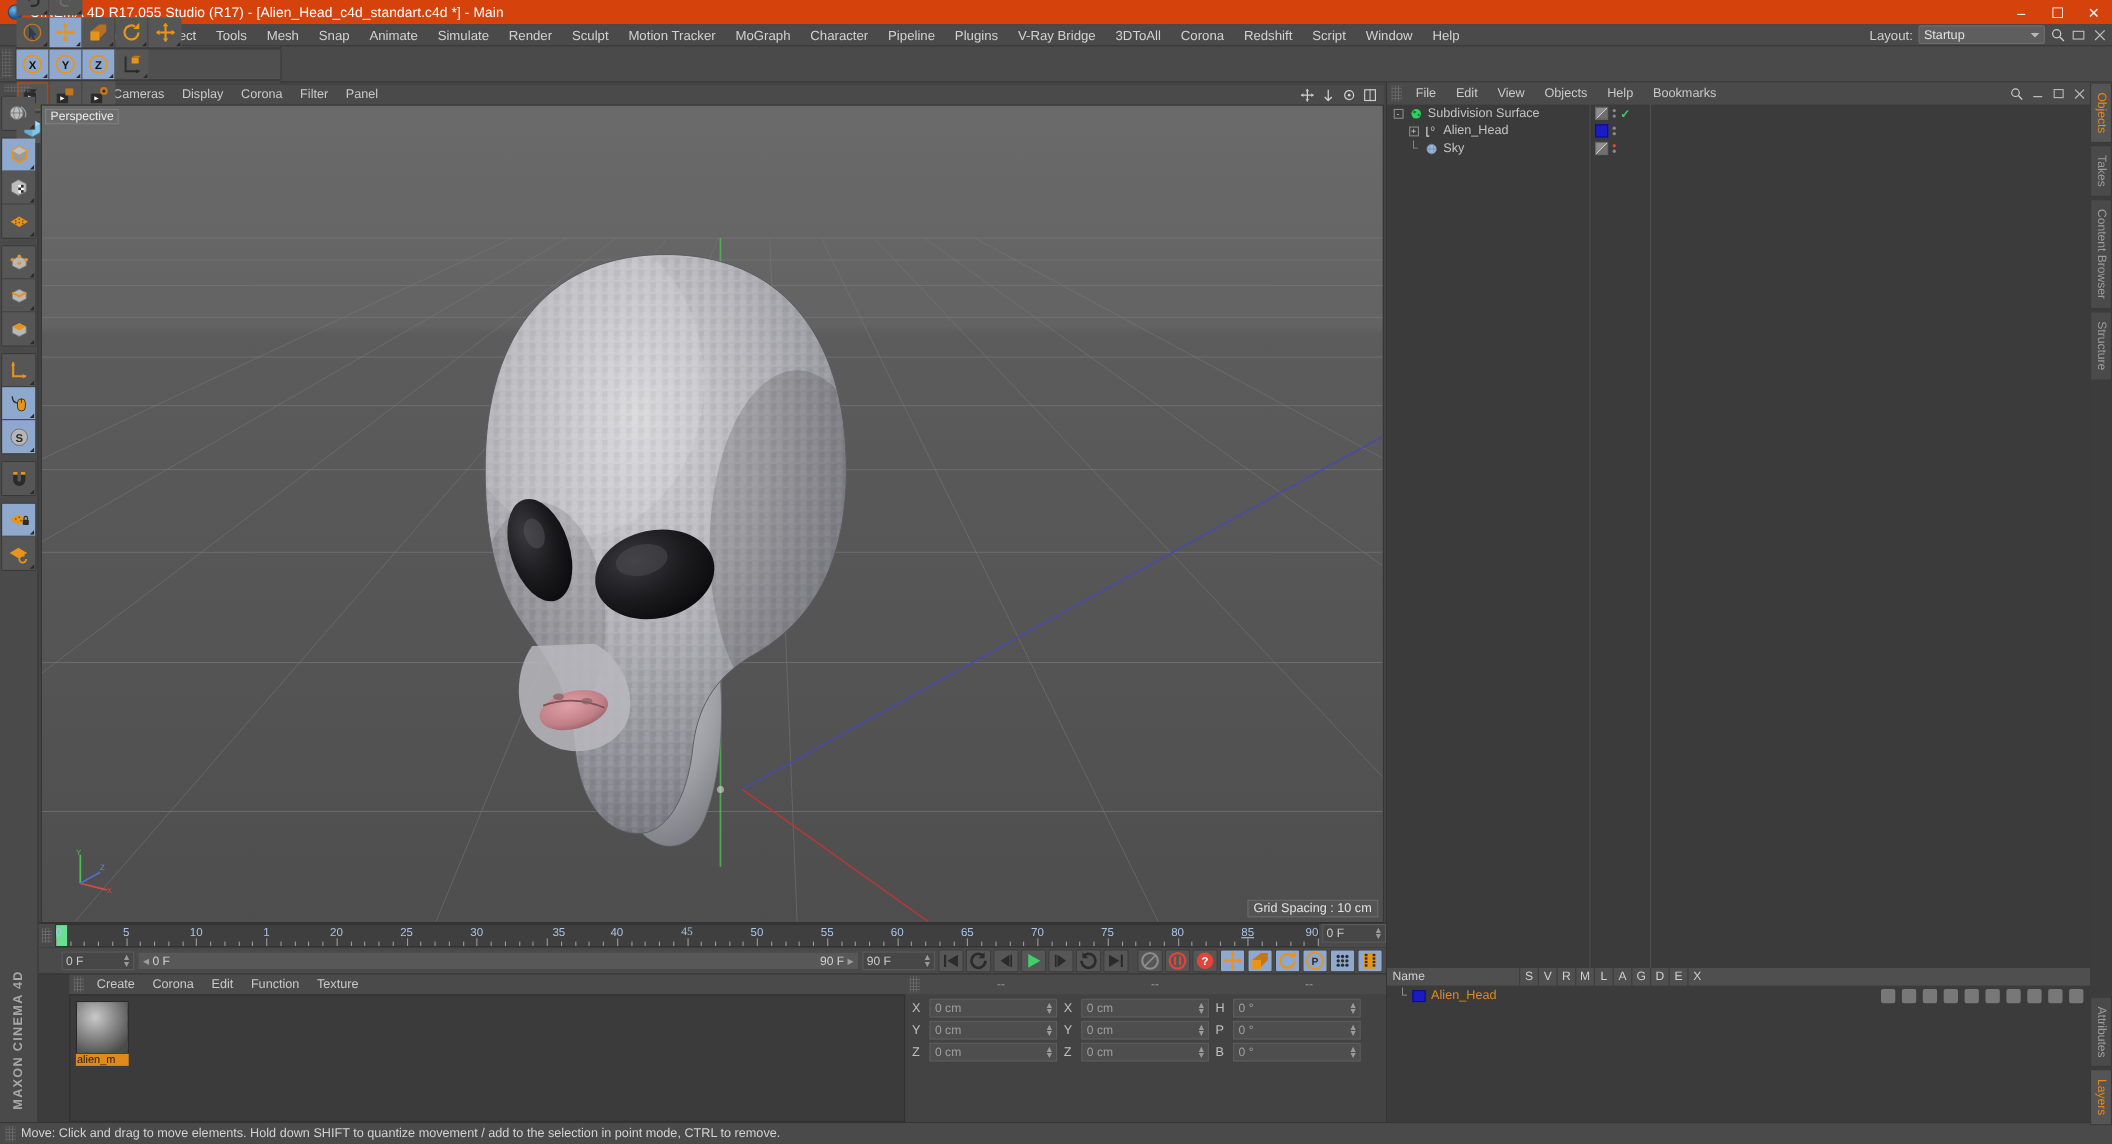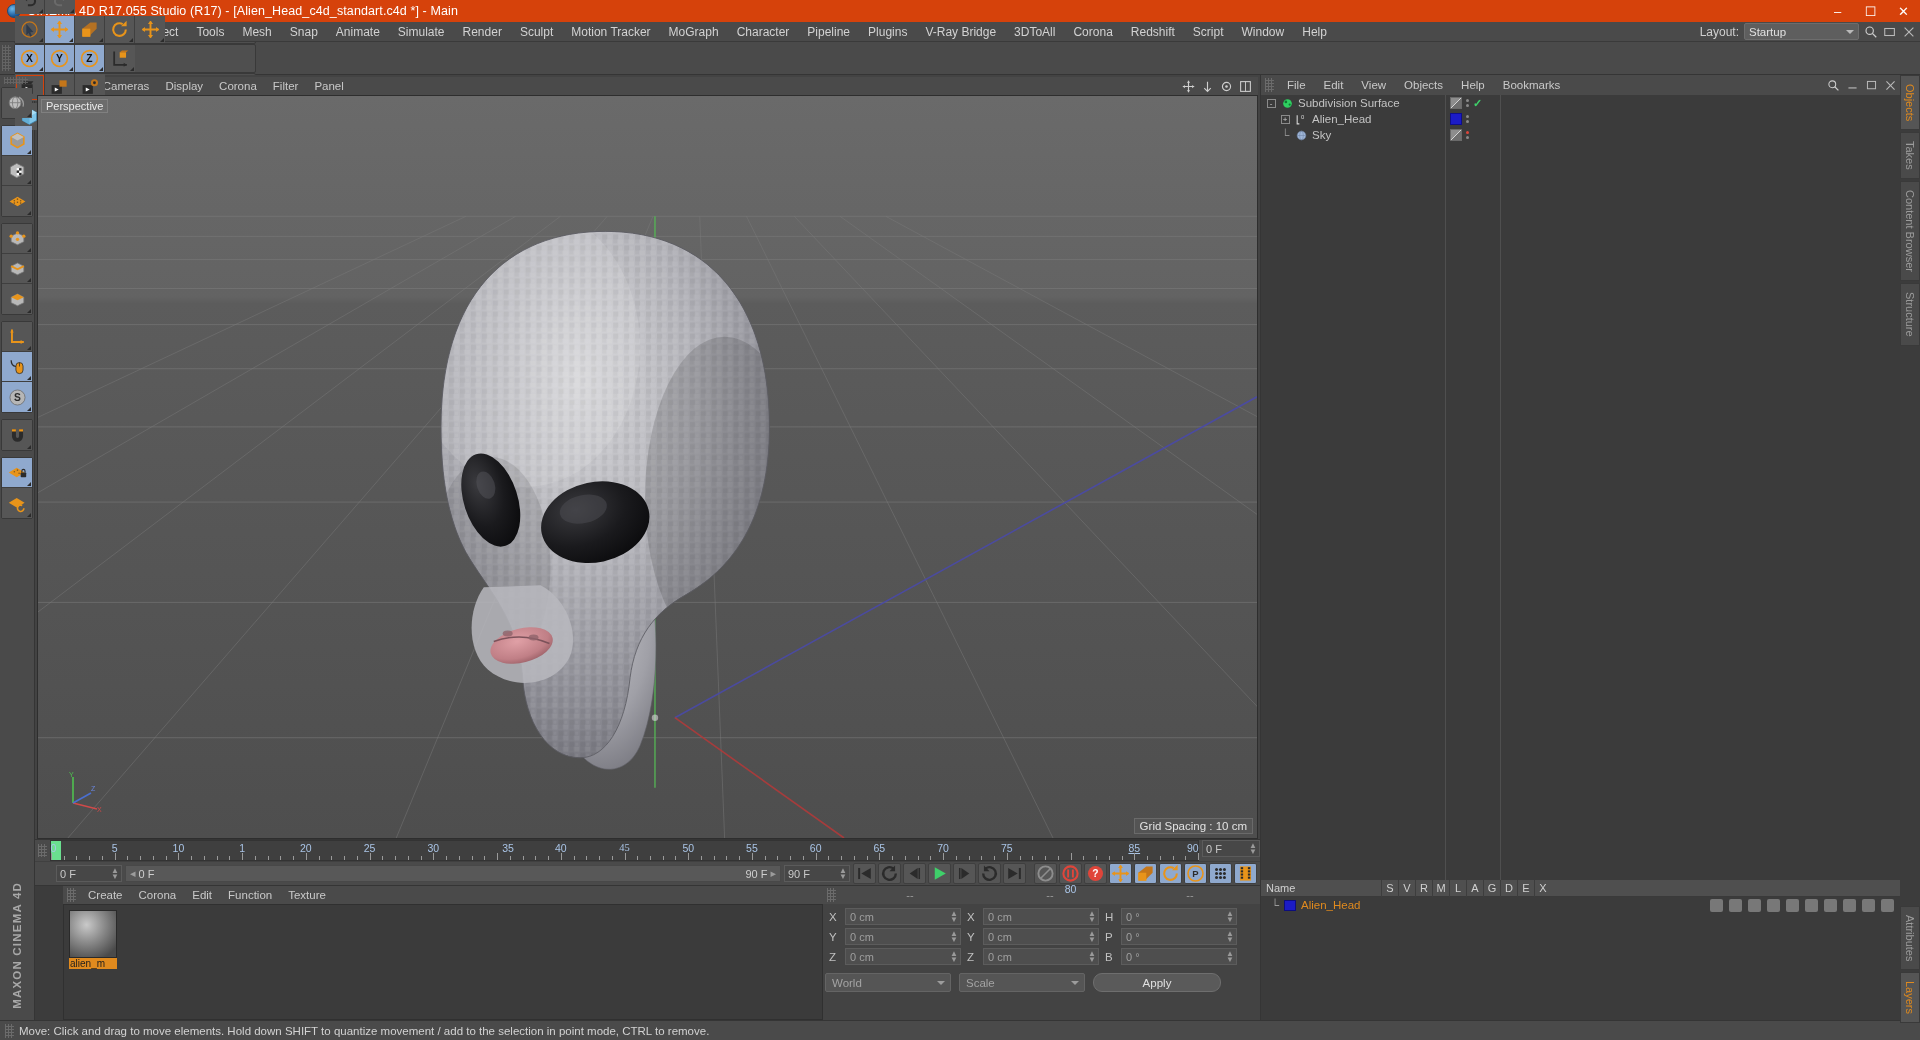--- a/index.html
+++ b/index.html
@@ -734,21 +734,21 @@
           <div class="tl-num" style="left: 33.3333%;">30</div>
           <div class="tl-num" style="left: 38.8889%; margin-left: 11px;">35</div>
           <div class="tl-num" style="left: 44.4444%;">40</div>
           <div class="tl-num" style="left: 50%; font-family: Liberation Serif, serif;">45</div>
           <div class="tl-num" style="left: 55.5556%;">50</div>
           <div class="tl-num" style="left: 61.1111%;">55</div>
           <div class="tl-num" style="left: 66.6667%;">60</div>
           <div class="tl-num" style="left: 72.2222%;">65</div>
           <div class="tl-num" style="left: 77.7778%;">70</div>
           <div class="tl-num" style="left: 83.3333%;">75</div>
-          <div class="tl-num" style="left: 88.8889%; margin-top: 41px;">80</div>
+          <div class="tl-num" style="left: 88.8889%;">80</div>
           <div class="tl-num" style="left: 94.4444%; text-decoration: underline;">85</div>
           <div class="tl-num" style="left: 100%; transform: translateX(-95%);">90</div>
           <div class="tl-tick" style="left: 0%; height: 7px;"></div>
           <div class="tl-tick" style="left: 1.11111%; height: 4px;"></div>
           <div class="tl-tick" style="left: 2.22222%; height: 4px;"></div>
           <div class="tl-tick" style="left: 3.33333%; height: 4px;"></div>
           <div class="tl-tick" style="left: 4.44444%; height: 4px;"></div>
           <div class="tl-tick" style="left: 5.55556%; height: 7px;"></div>
           <div class="tl-tick" style="left: 6.66667%; height: 4px;"></div>
           <div class="tl-tick" style="left: 7.77778%; height: 4px;"></div>
@@ -1045,31 +1045,20 @@
       <span>0 cm</span>
       <span class="spin">▲<br>▼</span>
               </div>
     <span class="clabel">B</span>
     <div class="cfield">
       <span>0 °</span>
       <span class="spin">▲<br>▼</span>
               </div>
             </div>
           </div>
-        <div class="crow2">
-          <div class="csel">
-            <span>World</span>
-            <span class="arrow"></span>
-          </div>
-          <div class="csel">
-            <span>Scale</span>
-            <span class="arrow"></span>
-          </div>
-          <div class="applybtn">Apply</div>
-        </div>
       </div>
     </div>
   </div>
 
   <div class="rightcol">
 
     <div class="objman">
       <div class="omhdr">
         <div class="g"></div>
         <span id="ommenu"><span class="mi">File</span><span class="mi">Edit</span><span class="mi">View</span><span class="mi">Objects</span><span class="mi">Help</span><span class="mi">Bookmarks</span></span>

